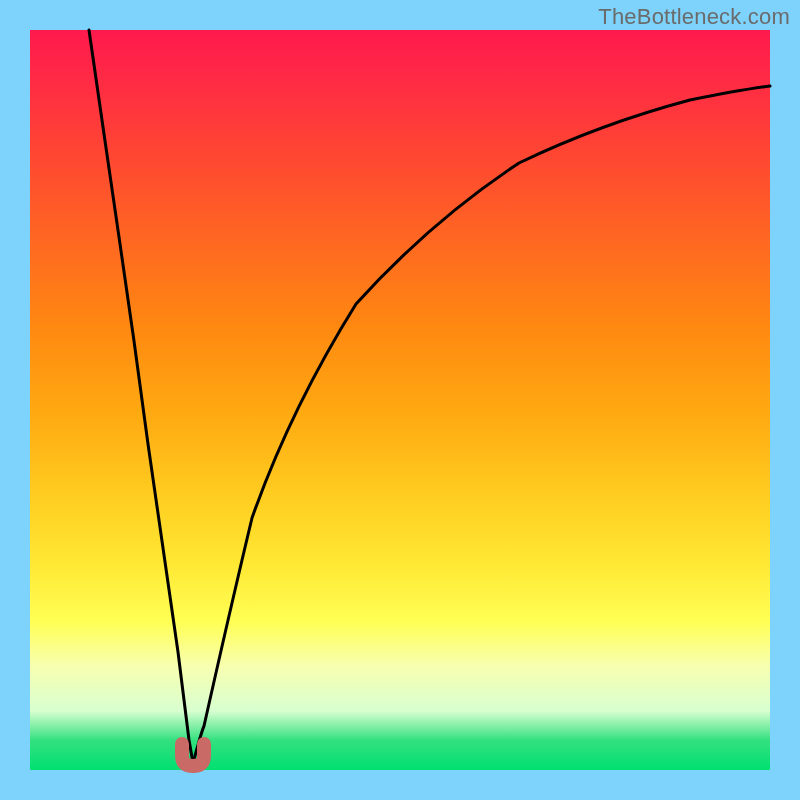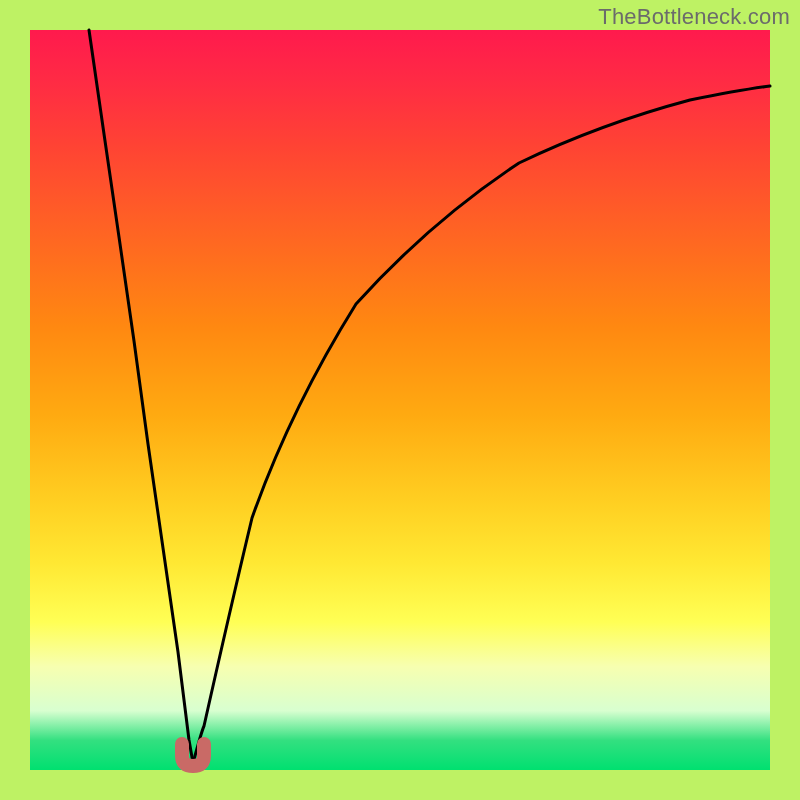--- a/index.html
+++ b/index.html
@@ -1,21 +1,21 @@
 <!DOCTYPE html>
 <html><head>
 <meta charset="utf-8">
 <style>
   * { margin: 0; padding: 0; box-sizing: border-box; }
   html, body { width: 800px; height: 800px; overflow: hidden; background: #000; }
   .frame {
     position: relative;
     width: 800px;
     height: 800px;
-    background: #bef264;
+    background: #7dd3fc;
   }
   .plot-area {
     position: absolute;
     left: 30px;
     top: 30px;
     width: 740px;
     height: 740px;
     background: linear-gradient(
       to bottom,
       #ff1a4d 0%,

